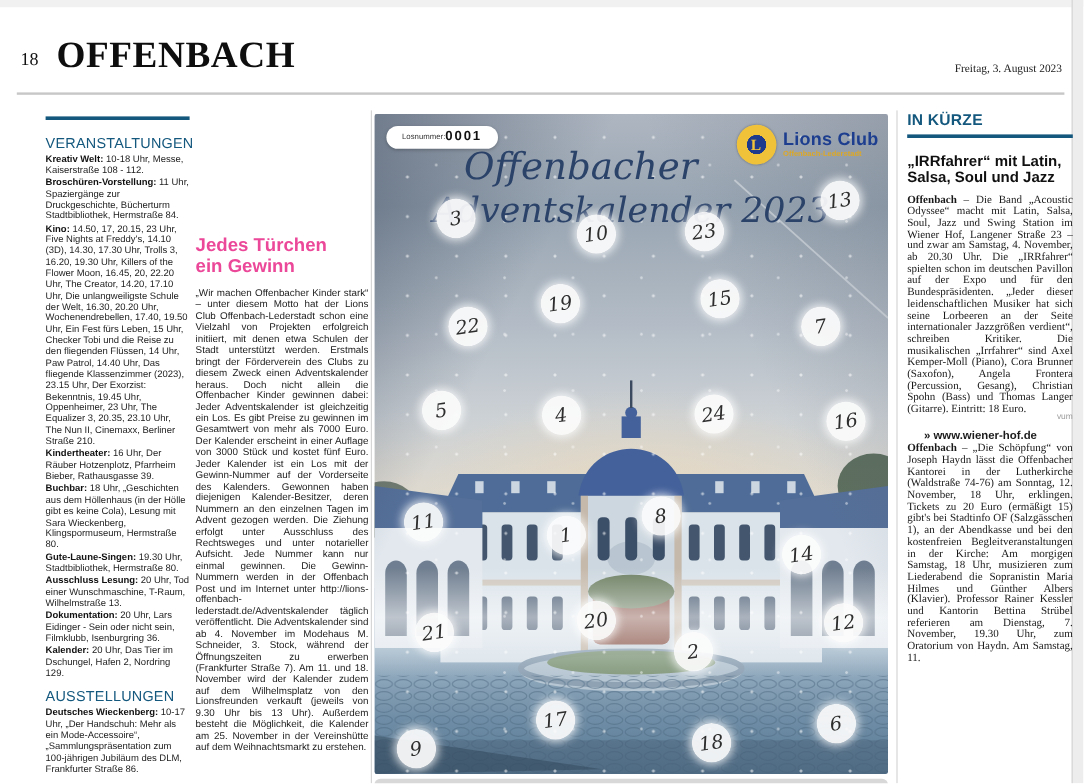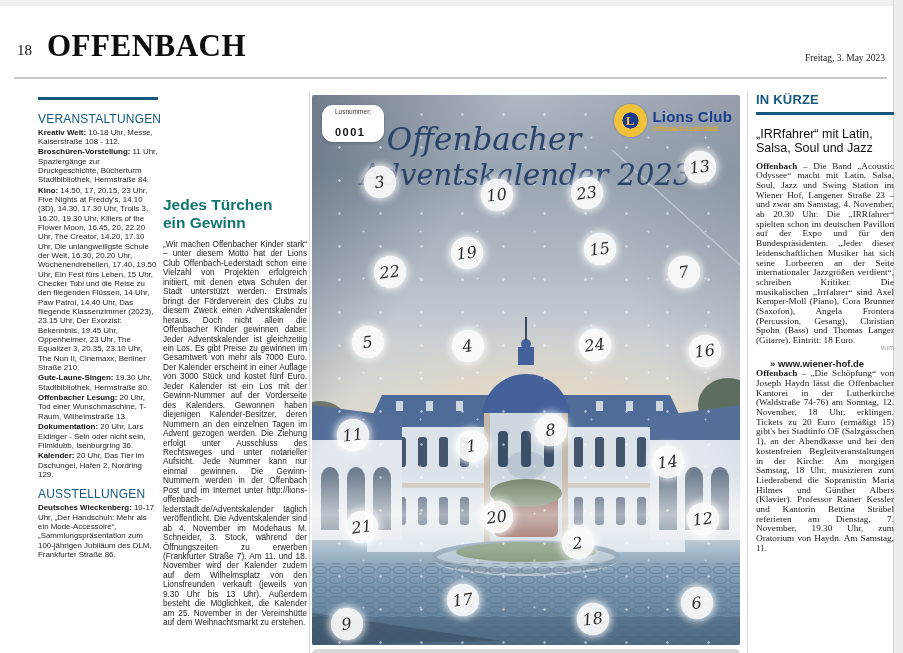--- a/index.html
+++ b/index.html
@@ -22,39 +22,39 @@
   
   .tips{position:absolute;left:38px;top:92px;width:120px;}
   .sec-title{font-size:13px;font-weight:bold;color:#14587e;letter-spacing:.2px;}
   .sec-rule{height:2.5px;background:#14587e;margin:5px 0 12px;}
   .group-heading{font-size:12px;font-weight:normal;color:#14587e;margin:8px 0 2px;letter-spacing:.2px;}
   .entry{font-size:7.9px;line-height:9.35px;margin:0 0 1px;color:#1c1c1c;}
   .entry b{color:#111;margin-top:32px;}
 
   
   .article{position:absolute;left:163px;top:196px;width:144px;}
-  .article-headline{font-size:15.5px;line-height:17.5px;font-weight:bold;color:#0f766e;margin:0 0 9px;white-space:pre-line;}
+  .article-headline{font-size:15.5px;line-height:17.5px;font-weight:bold;color:#ec4899;margin:0 0 9px;white-space:pre-line;}
   .article-body{font-size:8.2px;line-height:9.45px;text-align:justify;color:#1b1b1b;}
 
   
   .calendar{position:absolute;left:312px;top:95px;width:428px;height:550px;overflow:hidden;border-radius:2px;
     background:
       radial-gradient(ellipse 60% 22% at 52% 57%, rgba(238,218,186,.6), rgba(238,218,186,0) 70%),
       linear-gradient(180deg,#aeb6c1 0%,#98a5b2 14%,#b3bcc6 32%,#ccd1d5 46%,#ded9cf 57%,#c3c9d0 64%,#b9c7d4 72%,#a9bccd 100%);}
   .calendar .corner-shade{position:absolute;inset:0;z-index:2;pointer-events:none;
     background:linear-gradient(118deg, rgba(52,66,88,.5), rgba(52,66,88,0) 28%),
                linear-gradient(245deg, rgba(88,98,114,.28), rgba(88,98,114,0) 30%);}
   .calendar .snow{position:absolute;inset:0;z-index:3;pointer-events:none;opacity:.65;
     background-image:radial-gradient(circle, rgba(255,255,255,.85) 0 .9px, transparent 1.6px),
                      radial-gradient(circle, rgba(255,255,255,.7) 0 .8px, transparent 1.4px);
     background-size:41px 33px,57px 47px;background-position:7px 3px,23px 19px;}
   .palace{position:absolute;inset:0;z-index:1;}
 
   .los{position:absolute;left:10px;top:10px;z-index:5;background:#fff;border-radius:11px;
-       padding:3px 13px 4px;display:flex;align-items:flex-start;gap:11px;box-shadow:0 1px 3px rgba(0,0,0,.25);flex-direction:column;}
+       padding:3px 13px 4px;display:flex;align-items:center;box-shadow:0 1px 3px rgba(0,0,0,.25);}
   .los-label{font-size:6.5px;color:#333;}
   .los-value{font-size:11px;font-weight:bold;letter-spacing:1.5px;color:#111;}
 
   .cal-title{position:absolute;left:0;right:0;top:26px;z-index:4;text-align:center;
              font-family:"DejaVu Serif","Liberation Serif",serif;font-style:italic;color:#2b4269;}
   .cal-title .l1{font-size:31px;line-height:36px;transform:translateX(-42px);display:block;}
   .cal-title .l2{font-size:29px;line-height:36px;display:block;}
 
   .logo{position:absolute;right:8px;top:9px;z-index:5;display:flex;align-items:center;gap:6px;}
   .logo-emblem{width:33px;height:33px;border-radius:50%;flex:0 0 auto;
@@ -68,53 +68,55 @@
   .door{position:absolute;z-index:6;width:33px;height:33px;border-radius:50%;
         background:rgba(252,252,252,.92);box-shadow:0 0 7px 2px rgba(255,255,255,.75);
         display:flex;align-items:center;justify-content:center;transform:translate(-50%,-50%);}
   .door span{font-family:"DejaVu Serif","Liberation Serif",serif;font-style:italic;font-size:16px;
              color:#2d2d2d;transform:rotate(-8deg);}
 
   .caption-bar{position:absolute;left:312px;top:649px;width:428px;height:9px;background:#d8d8d8;border-radius:5px 5px 0 0;}
 
   
   .kurz{position:absolute;left:756px;top:92px;width:138px;}
-  .kurz-headline{font-size:12.5px;line-height:14.5px;font-weight:normal;color:#101010;
+  .kurz-headline{font-size:12.5px;line-height:14.5px;font-weight:bold;color:#101010;
                  margin:12px 0 6px;white-space:pre-line;}
   .kurz-headline.second{margin-top:20px;}
   .kurz-body{font-family:"Liberation Serif",serif;font-size:9.2px;line-height:9.7px;text-align:justify;color:#191919;}
   .kurz-body .dateline{font-weight:bold;}
   .byline-row{text-align:right;margin-top:-9.7px;}
   .byline{font-size:7px;color:#9a9a9a;font-family:"Liberation Sans",sans-serif;}
   .kurz-link{font-size:9.5px;font-weight:bold;color:#1a1a1a;margin:4px 0 0 14px;cursor:pointer;}
 </style>
 </head>
 <body>
 
 <div id="page">
   <div class="scan-top"></div>
   <div class="scan-right"></div>
 
   <div class="page-num">18</div>
   <div class="masthead">OFFENBACH</div>
-  <div class="date">Freitag, 3. May 2023</div>
+  <div class="date">Freitag, 3. August 2023</div>
   <div class="header-rule"></div>
 
   <div class="vrule v1"></div>
   <div class="vrule v2"></div>
 
   <div class="tips">
     <div class="sec-rule"></div>
     <div>
         <div class="group-heading">VERANSTALTUNGEN</div>
         <p class="entry"><b>Kreativ Welt:</b> 10-18 Uhr, Messe, Kaiserstraße 108 - 112.</p>
         <p class="entry"><b>Broschüren-Vorstellung:</b> 11 Uhr, Spaziergänge zur Druckgeschichte, Bücherturm Stadtbibliothek, Hermstraße 84.</p>
         <p class="entry"><b>Kino:</b> 14.50, 17, 20.15, 23 Uhr, Five Nights at Freddy's, 14.10 (3D), 14.30, 17.30 Uhr, Trolls 3, 16.20, 19.30 Uhr, Killers of the Flower Moon, 16.45, 20, 22.20 Uhr, The Creator, 14.20, 17.10 Uhr, Die unlangweiligste Schule der Welt, 16.30, 20.20 Uhr, Wochenendrebellen, 17.40, 19.50 Uhr, Ein Fest fürs Leben, 15 Uhr, Checker Tobi und die Reise zu den fliegenden Flüssen, 14 Uhr, Paw Patrol, 14.40 Uhr, Das fliegende Klassenzimmer (2023), 23.15 Uhr, Der Exorzist: Bekenntnis, 19.45 Uhr, Oppenheimer, 23 Uhr, The Equalizer 3, 20.35, 23.10 Uhr, The Nun II, Cinemaxx, Berliner Straße 210.</p>
+        <p class="entry"><b>Kindertheater:</b> 16 Uhr, Der Räuber Hotzenplotz, Pfarrheim Bieber, Rathausgasse 39.</p>
+        <p class="entry"><b>Buchbar:</b> 18 Uhr, „Geschichten aus dem Höllenhaus (in der Hölle gibt es keine Cola), Lesung mit Sara Wieckenberg, Klingspormuseum, Hermstraße 80.</p>
         <p class="entry"><b>Gute-Laune-Singen:</b> 19.30 Uhr, Stadtbibliothek, Hermstraße 80.</p>
-        <p class="entry"><b>Offenbacher Lesung:</b> 20 Uhr, Tod einer Wunschmaschine, T-Raum, Wilhelmstraße 13.</p>
+        <p class="entry"><b>Ausschluss Lesung:</b> 20 Uhr, Tod einer Wunschmaschine, T-Raum, Wilhelmstraße 13.</p>
         <p class="entry"><b>Dokumentation:</b> 20 Uhr, Lars Eidinger - Sein oder nicht sein, Filmklubb, Isenburgring 36.</p>
         <p class="entry"><b>Kalender:</b> 20 Uhr, Das Tier im Dschungel, Hafen 2, Nordring 129.</p>
         <div class="group-heading">AUSSTELLUNGEN</div>
         <p class="entry"><b>Deutsches Wieckenberg:</b> 10-17 Uhr, „Der Handschuh: Mehr als ein Mode-Accessoire“, „Sammlungspräsentation zum 100-jährigen Jubiläum des DLM, Frankfurter Straße 86.</p>
       </div>
   </div>
 
   <div class="article">
     <h2 class="article-headline">Jedes Türchen
 ein Gewinn</h2>

